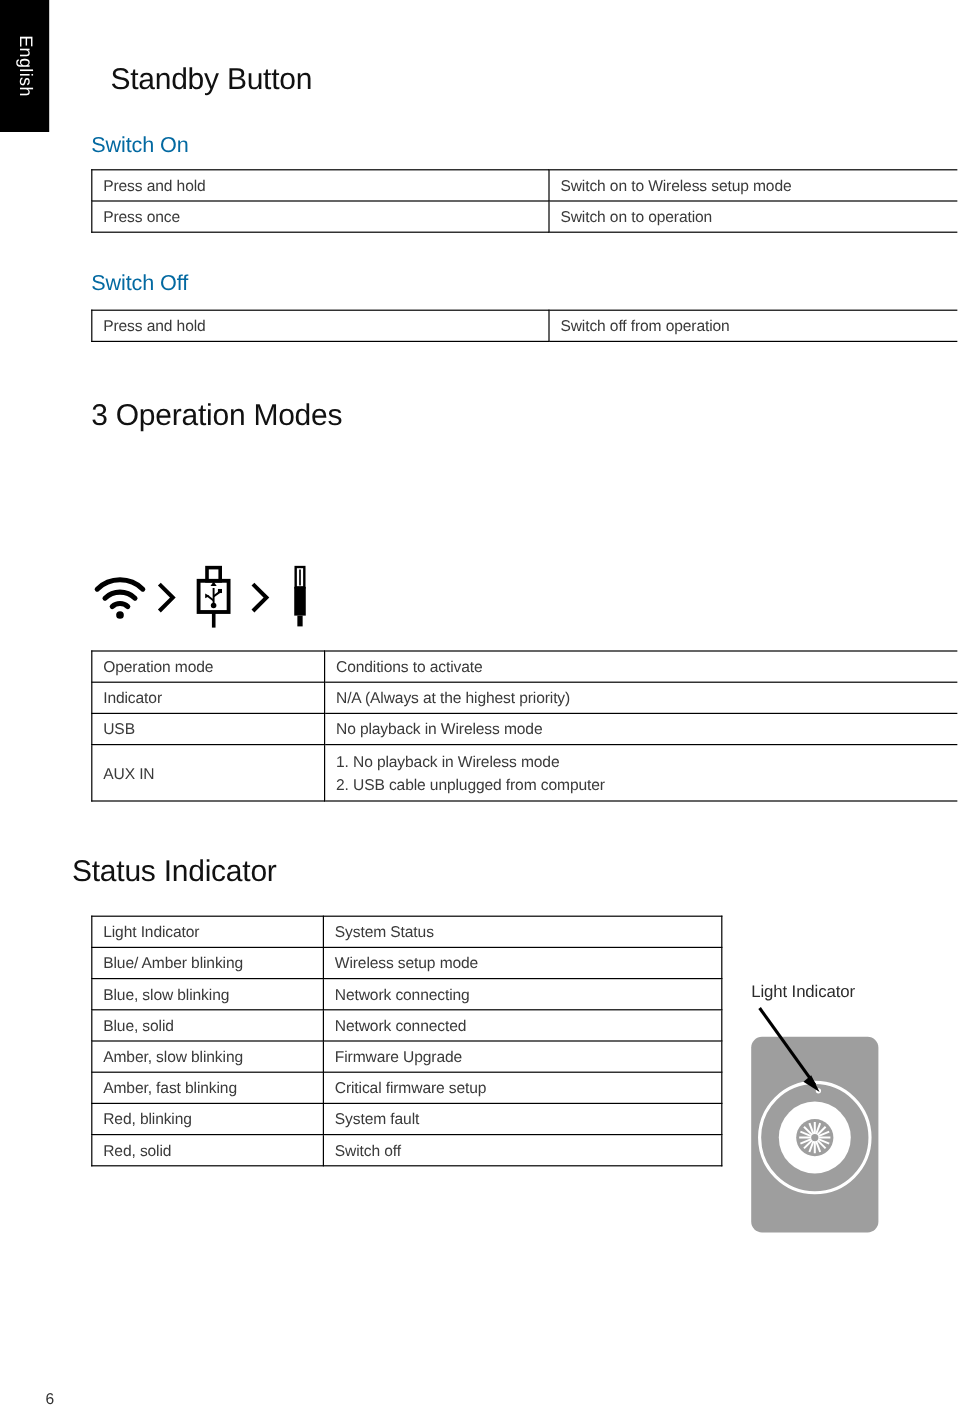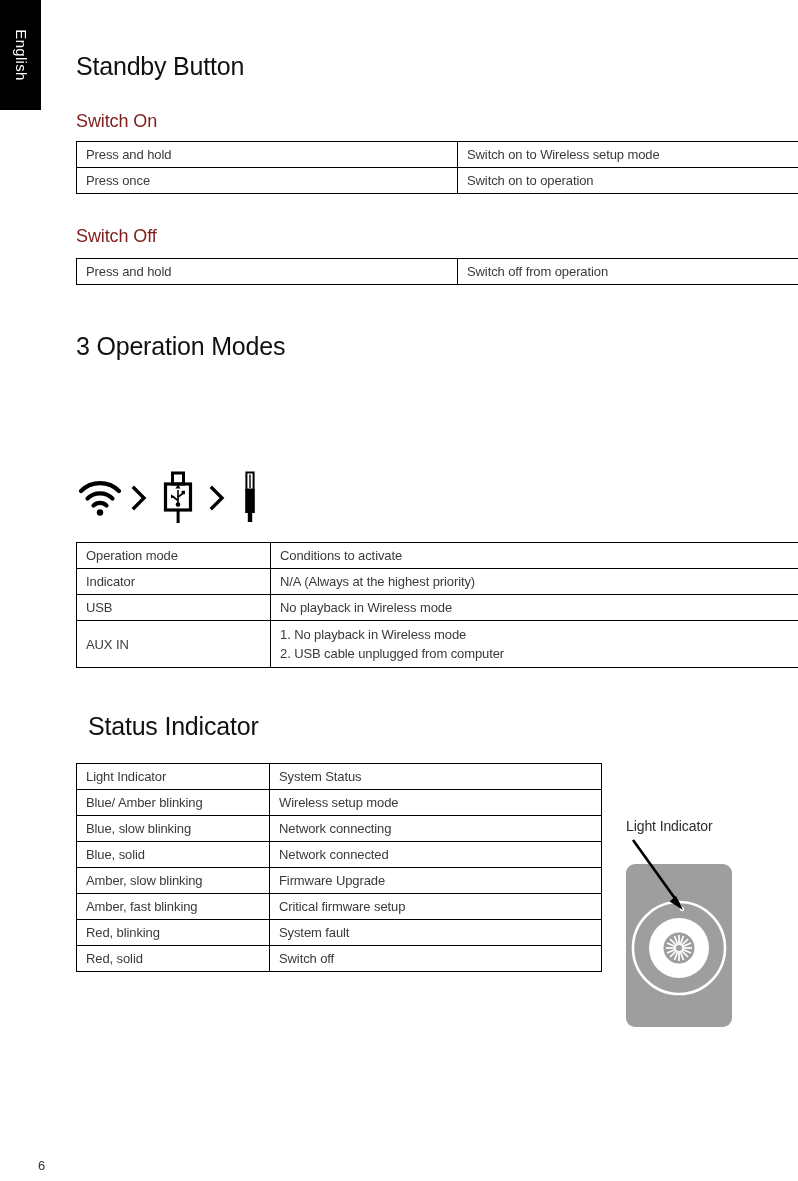--- a/index.html
+++ b/index.html
@@ -48,21 +48,21 @@
     padding: 0;
     letter-spacing: -0.2px;
     color: #111;
   }
   h2.doc-h2 {
     font-size: 18px;
     font-weight: normal;
     margin: 0;
     padding: 0;
     letter-spacing: -0.1px;
-    color: #7f1d1d;
+    color: #0369a1;
   }
 
   p.body-text {
     font-size: 13.5px;
     line-height: 19.5px;
     margin: 0;
     color: #2b2b2b;
     letter-spacing: -0.1px;
   }
 
@@ -89,32 +89,32 @@
   .t-modes td.c2 { width: 544px; }
   .t-modes td.multi { line-height: 19px; }
 
   .t-status { width: 489px; }
   .t-status td.c1 { width: 174px; }
   .t-status td.c2 { width: 313px; }
 
   
   .abs { position: absolute; }
 
-  #title-standby  { left: 76px;  top: 52px; }
+  #title-standby  { left: 92px;  top: 52px; }
   #h-switch-on    { left: 76px;  top: 111px; }
   #tbl-switch-on  { left: 76px;  top: 141px; }
   #h-switch-off   { left: 76px;  top: 226px; }
   #tbl-switch-off { left: 76px;  top: 258px; }
 
   #title-modes    { left: 76px;  top: 332px; }
   #modes-para     { left: 76px;  top: 385px; width: 722px; }
   #mode-icons     { left: 76px;  top: 470px; }
   #tbl-modes      { left: 76px;  top: 542px; }
 
-  #title-status   { left: 88px;  top: 712px; }
+  #title-status   { left: 60px;  top: 712px; }
   #tbl-status     { left: 76px;  top: 763px; }
 
   #speaker-fig    { left: 600px; top: 812px; width: 198px; height: 220px; }
   #page-num       { left: 38px;  top: 1158px; font-size: 13px; color: #333; }
 
   
   #mode-icons {
     display: flex;
     align-items: center;
     gap: 0;

